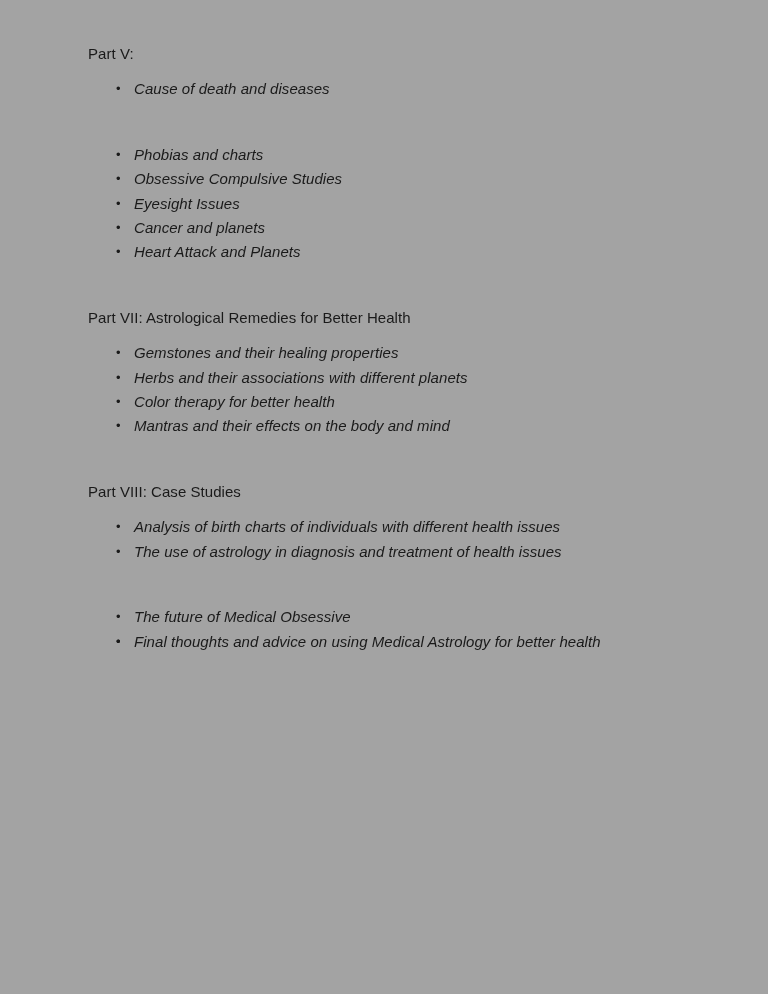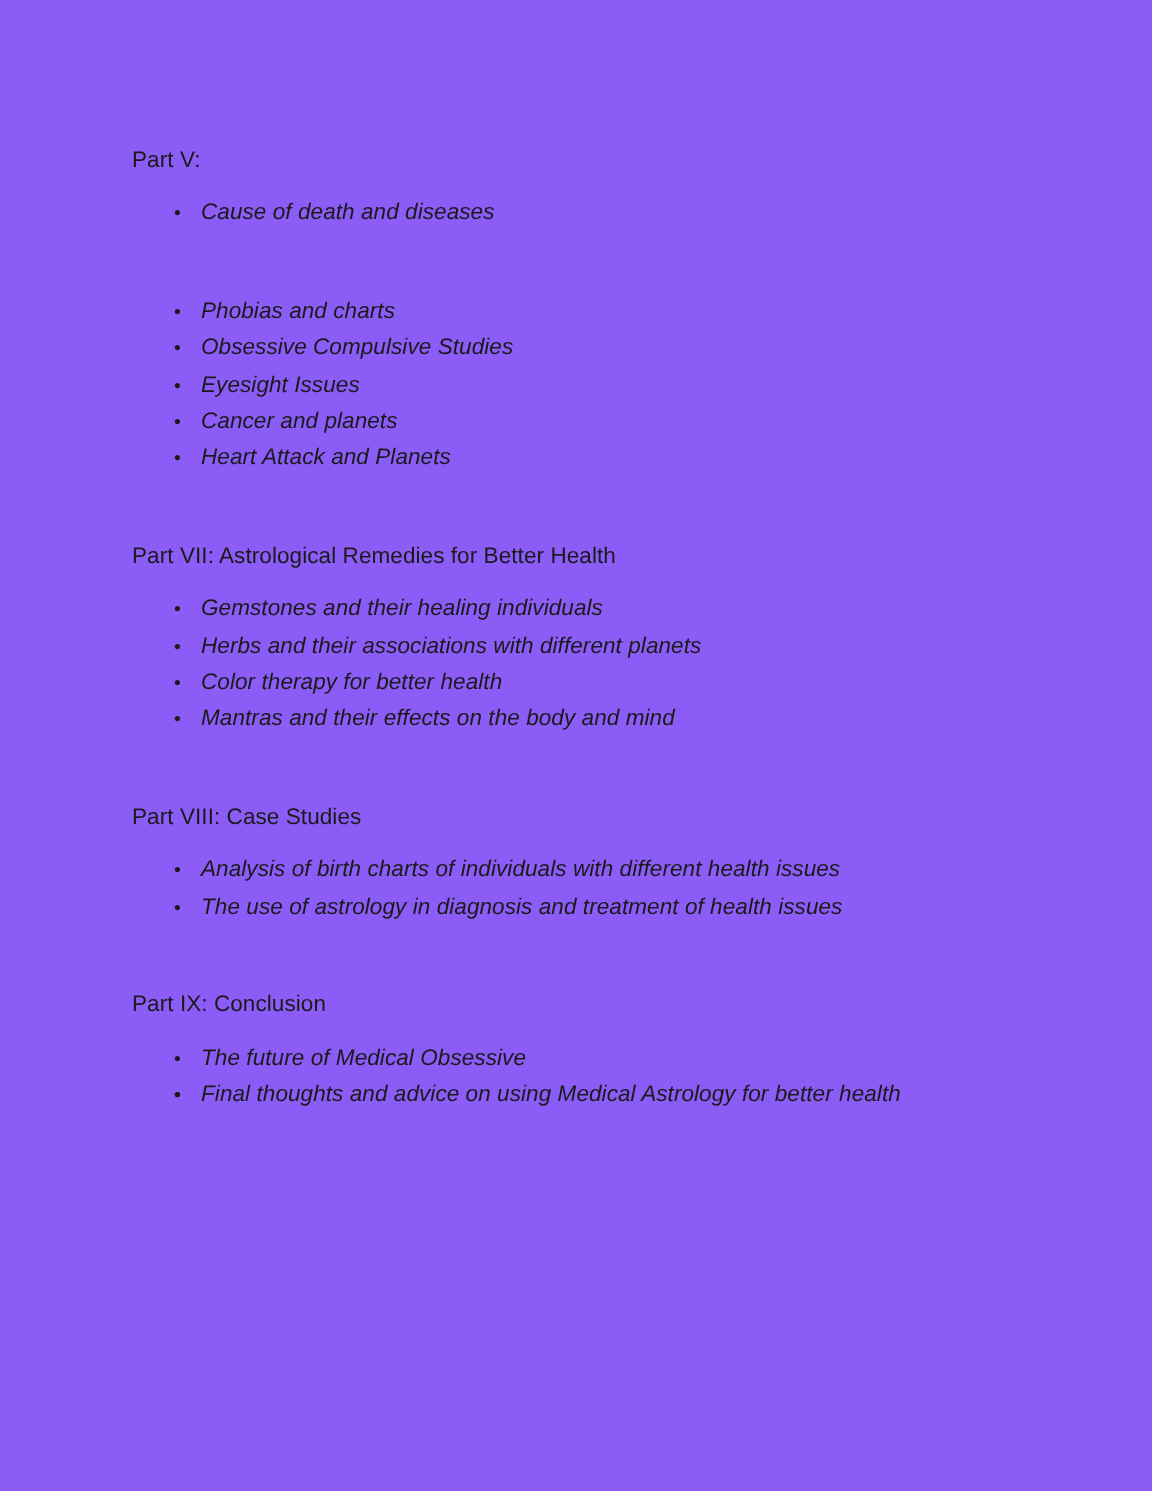--- a/index.html
+++ b/index.html
@@ -13,23 +13,23 @@
     font-family: "Liberation Sans", sans-serif;
     color: #1a1a1a;
     -webkit-font-smoothing: antialiased;
     overflow: hidden;
   }
 
   .page {
     position: relative;
     width: 768px;
     height: 994px;
-    background: #8b5cf6;
+    background: #a3a3a3;
     box-sizing: border-box;
-    padding: 95px 60px 0 88px;
+    padding: 42px 60px 0 88px;
   }
 
   .doc-body {
     display: block;
   }
 
   .section {
     display: block;
   }
 
@@ -95,35 +95,34 @@
           <li class="bullet-item"><span class="bullet-marker">•</span><span class="bullet-text">Phobias and charts</span></li>
           <li class="bullet-item"><span class="bullet-marker">•</span><span class="bullet-text">Obsessive Compulsive Studies</span></li>
           <li class="bullet-item"><span class="bullet-marker">•</span><span class="bullet-text">Eyesight Issues</span></li>
           <li class="bullet-item"><span class="bullet-marker">•</span><span class="bullet-text">Cancer and planets</span></li>
           <li class="bullet-item"><span class="bullet-marker">•</span><span class="bullet-text">Heart Attack and Planets</span></li>
         </ul>
       </div>
       <div class="section">
         <div class="section-heading">Part VII: Astrological Remedies for Better Health</div>
         <ul class="bullet-list">
-          <li class="bullet-item"><span class="bullet-marker">•</span><span class="bullet-text">Gemstones and their healing individuals</span></li>
+          <li class="bullet-item"><span class="bullet-marker">•</span><span class="bullet-text">Gemstones and their healing properties</span></li>
           <li class="bullet-item"><span class="bullet-marker">•</span><span class="bullet-text">Herbs and their associations with different planets</span></li>
           <li class="bullet-item"><span class="bullet-marker">•</span><span class="bullet-text">Color therapy for better health</span></li>
           <li class="bullet-item"><span class="bullet-marker">•</span><span class="bullet-text">Mantras and their effects on the body and mind</span></li>
         </ul>
       </div>
       <div class="section">
         <div class="section-heading">Part VIII: Case Studies</div>
         <ul class="bullet-list">
           <li class="bullet-item"><span class="bullet-marker">•</span><span class="bullet-text">Analysis of birth charts of individuals with different health issues</span></li>
           <li class="bullet-item"><span class="bullet-marker">•</span><span class="bullet-text">The use of astrology in diagnosis and treatment of health issues</span></li>
         </ul>
       </div>
       <div class="section">
-        <div class="section-heading">Part IX: Conclusion</div>
         <ul class="bullet-list">
           <li class="bullet-item"><span class="bullet-marker">•</span><span class="bullet-text">The future of Medical Obsessive</span></li>
           <li class="bullet-item"><span class="bullet-marker">•</span></li>
           <li class="bullet-item"><span class="bullet-marker">•</span><span class="bullet-text">Final thoughts and advice on using Medical Astrology for better health</span></li>
         </ul>
       </div>
     </div>
 </div>
 
 </body></html>

